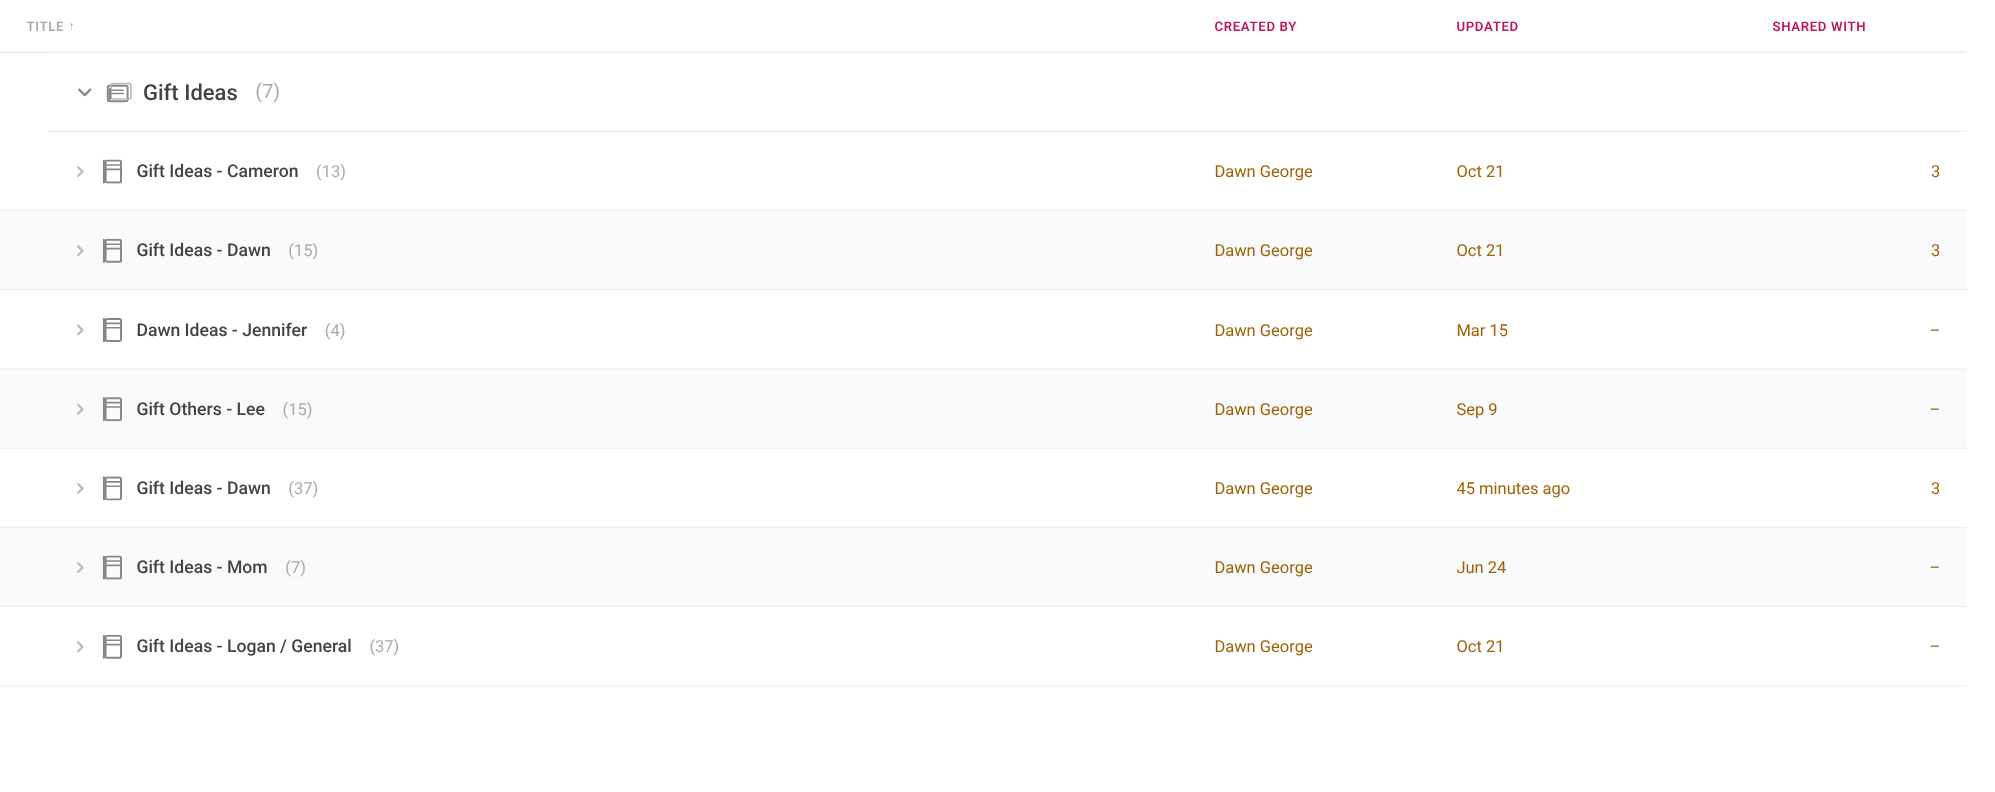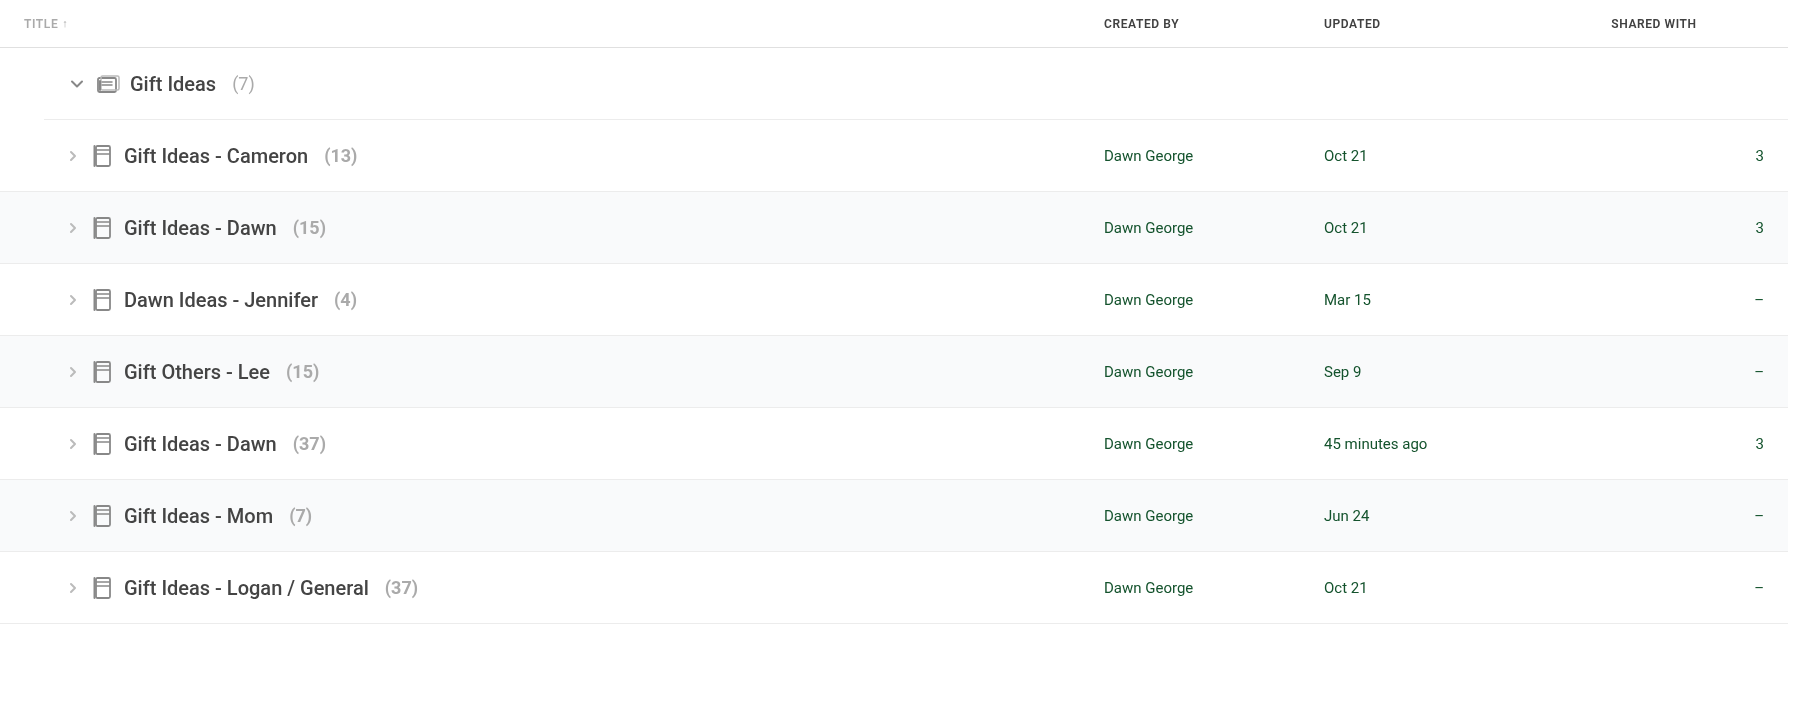--- a/index.html
+++ b/index.html
@@ -27,21 +27,21 @@
       padding: 0 24px;
       height: 48px;
       align-items: center;
       border-bottom: 1px solid #e0e0e0;
       background: #fff;
     }
 
     .header-cell {
       font-size: 12px;
       font-weight: 600;
-      color: #404040;
+      color: #be185d;
       letter-spacing: 0.05em;
       text-transform: uppercase;
     }
 
     .header-cell.right {
       text-align: center;
     }
 
     .header-title-cell {
       display: flex;
@@ -155,35 +155,35 @@
       justify-content: center;
       flex-shrink: 0;
     }
 
     .notebook-svg {
       width: 20px;
       height: 22px;
     }
 
     .row-title {
-      font-size: 20px;
+      font-size: 16px;
       font-weight: 500;
       color: #444;
     }
 
     .row-count {
-      font-size: 18px;
-      color: #aaa;
-      font-weight: 700;
+      font-size: 15px;
+      color: #aaa;
+      font-weight: 400;
       margin-left: 6px;
     }
 
     .cell-text {
       font-size: 15px;
-      color: #14532d;
+      color: #a16207;
     }
 
     .cell-text.right {
       text-align: right;
     }
   </style>
 </head>
 <body>
 
 <div class="table-container">

